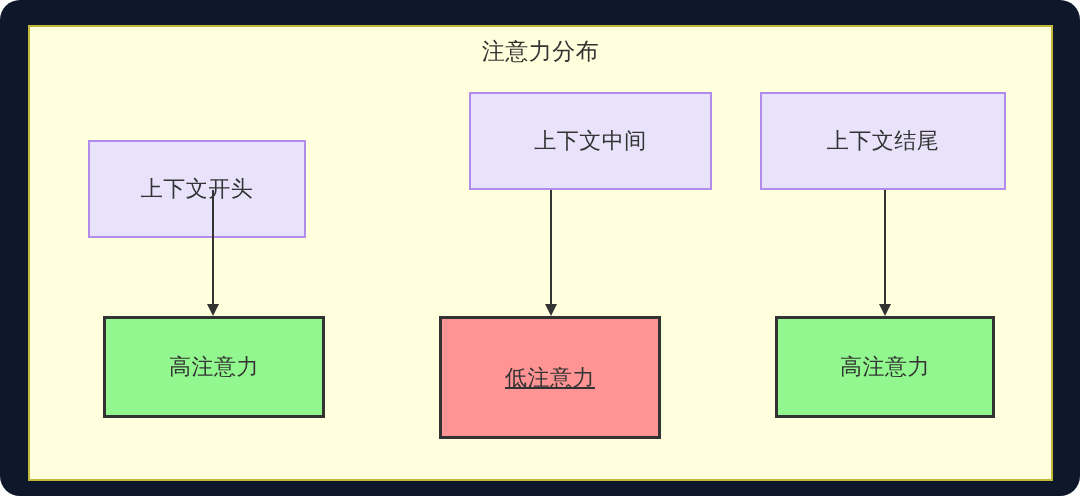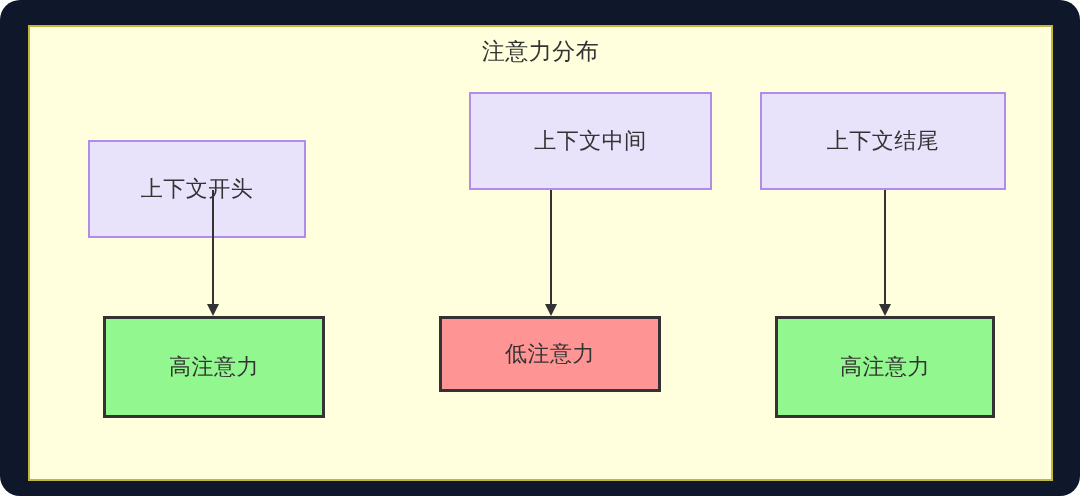--- a/index.html
+++ b/index.html
@@ -76,21 +76,21 @@
     border: 3px solid #333333;
   }
 
   
   .n-start  { left: 88px;  top: 92px; width: 218px; height: 98px; margin-top: 48px; }
   .n-middle { left: 429px; top: 92px; width: 243px; height: 98px; margin-left: 40px; }
   .n-end    { left: 760px; top: 92px; width: 246px; height: 98px; }
 
   
   .n-high1 { left: 103px; top: 316px; width: 222px; height: 102px; }
-  .n-low1  { left: 439px; top: 316px; width: 222px; height: 76px; }
+  .n-low1  { left: 439px; top: 316px; width: 222px; height: 123px; text-decoration: underline; }
   .n-high2 { left: 775px; top: 316px; width: 220px; height: 102px; }
 
   
   .edge {
     position: absolute;
     top: 190px;
     height: 128px;
     width: 14px;
   }
   .edge .shaft {

